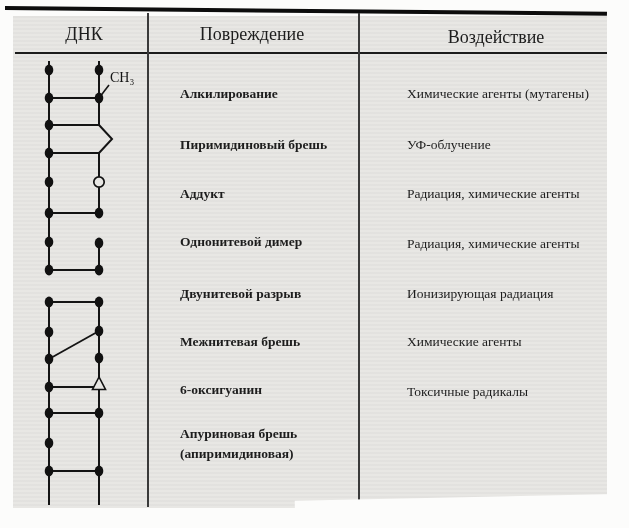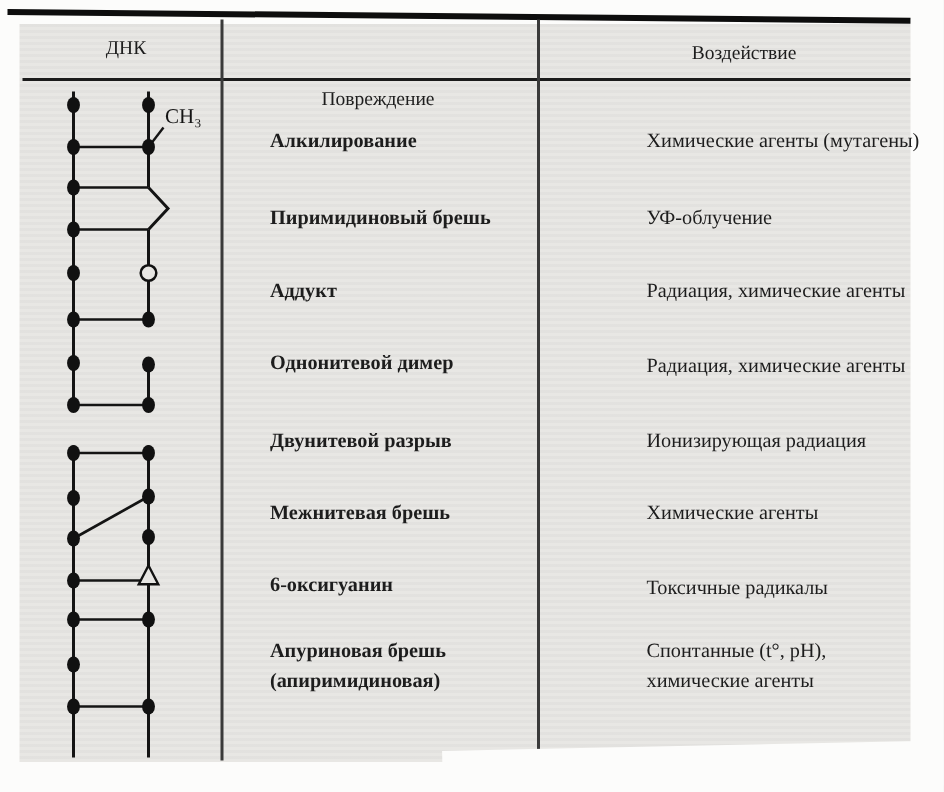--- a/index.html
+++ b/index.html
@@ -16,48 +16,48 @@
     position:absolute;left:5px;top:6px;width:602px;height:4px;background:#0d0d0d;
     transform:rotate(0.55deg);transform-origin:left center;
   }
   .headline{
     position:absolute;left:15px;top:52px;width:592px;height:2px;background:#1c1c1c;
   }
   .vsep{position:absolute;top:13px;width:2px;background:#3a3a3a;}
   .vsep1{left:147px;height:494px;}
   .vsep2{left:358px;height:491px;}
   .hdr{
-    position:absolute;font-size:13px;white-space:nowrap;transform:translateX(-50%);
+    position:absolute;font-size:18px;white-space:nowrap;transform:translateX(-50%);
   }
   .cell{
     position:absolute;font-size:13.5px;line-height:1.45;white-space:nowrap;
   }
   .cell.wrap{white-space:normal;}
   .dcol{left:180px;font-weight:bold;}
-  .ccol{left:431px;}
+  .ccol{left:407px;}
   .ragged{
     position:absolute;left:295px;top:497px;width:350px;height:30px;background:#fcfcfb;
     transform:rotate(-1.2deg);
   }
   svg text{font-family:"Liberation Serif","DejaVu Serif",serif;}
 </style>
 </head>
 <body>
 
 <div class="canvas">
 
   <div class="scan"></div>
 
   <div class="topline"></div>
   <div class="headline"></div>
   <div class="vsep vsep1"></div>
   <div class="vsep vsep2"></div>
 
   <div class="hdr" style="left:84px;top:24px;">ДНК</div>
-  <div class="hdr" style="left:252px;top:24px;margin-top:34px;">Повреждение</div>
+  <div class="hdr" style="left:252px;top:24px;">Повреждение</div>
   <div class="hdr" style="left:496px;top:27px;">Воздействие</div>
 
   <svg width="629" height="528" viewBox="0 0 629 528" style="position:absolute;left:0;top:0;">
     <g stroke="#141414" stroke-width="2" fill="none">
 
       <path d="M49 61 V272"></path>
 
       <path d="M99 61 V125"></path>
       <path d="M99 153 V215"></path>
       <path d="M99 241 V272"></path>
@@ -132,17 +132,16 @@
   <div class="cell dcol" style="top:380px;">6-оксигуанин</div>
   <div class="cell dcol wrap" style="top:424px;width:145px;">Апуриновая брешь (апиримидиновая)</div>
 
   <div class="cell ccol" style="top:84px;">Химические агенты (мутагены)</div>
   <div class="cell ccol" style="top:135px;">УФ-облучение</div>
   <div class="cell ccol" style="top:184px;">Радиация, химические агенты</div>
   <div class="cell ccol" style="top:234px;">Радиация, химические агенты</div>
   <div class="cell ccol" style="top:284px;">Ионизирующая радиация</div>
   <div class="cell ccol" style="top:332px;">Химические агенты</div>
   <div class="cell ccol" style="top:382px;">Токсичные радикалы</div>
-  <div class="cell ccol wrap" style="top:424px;width:170px;">Спонтанные (t°, pH), химические агенты</div>
 
   <div class="ragged"></div>
 
 </div>
 
 </body></html>

